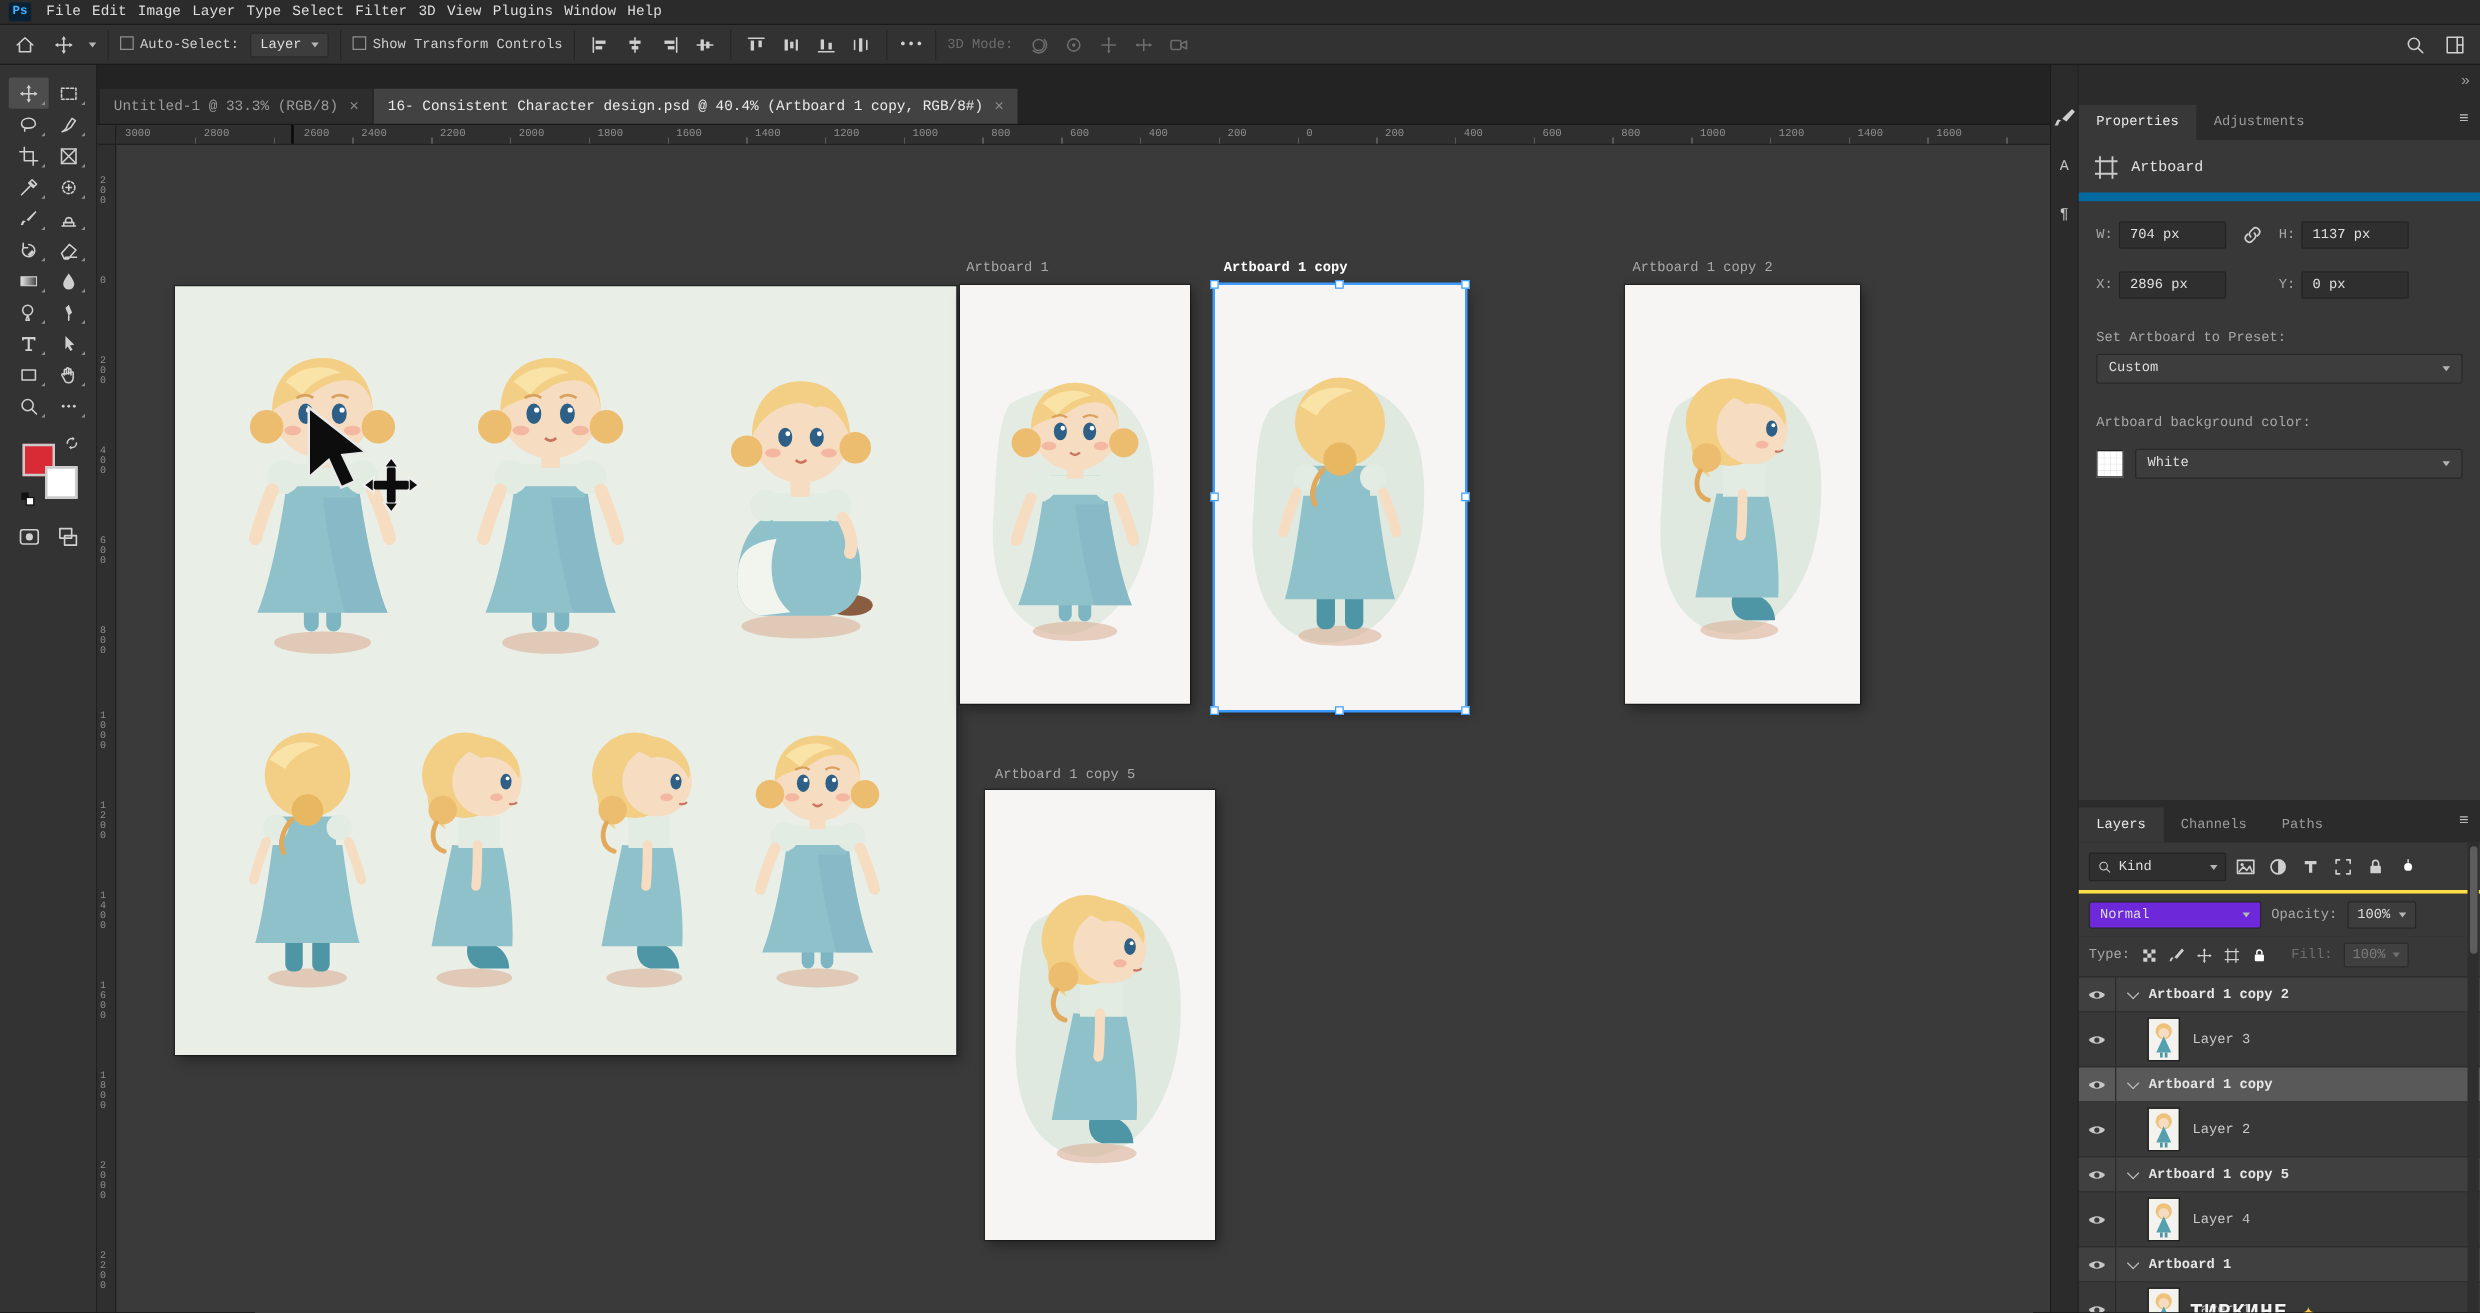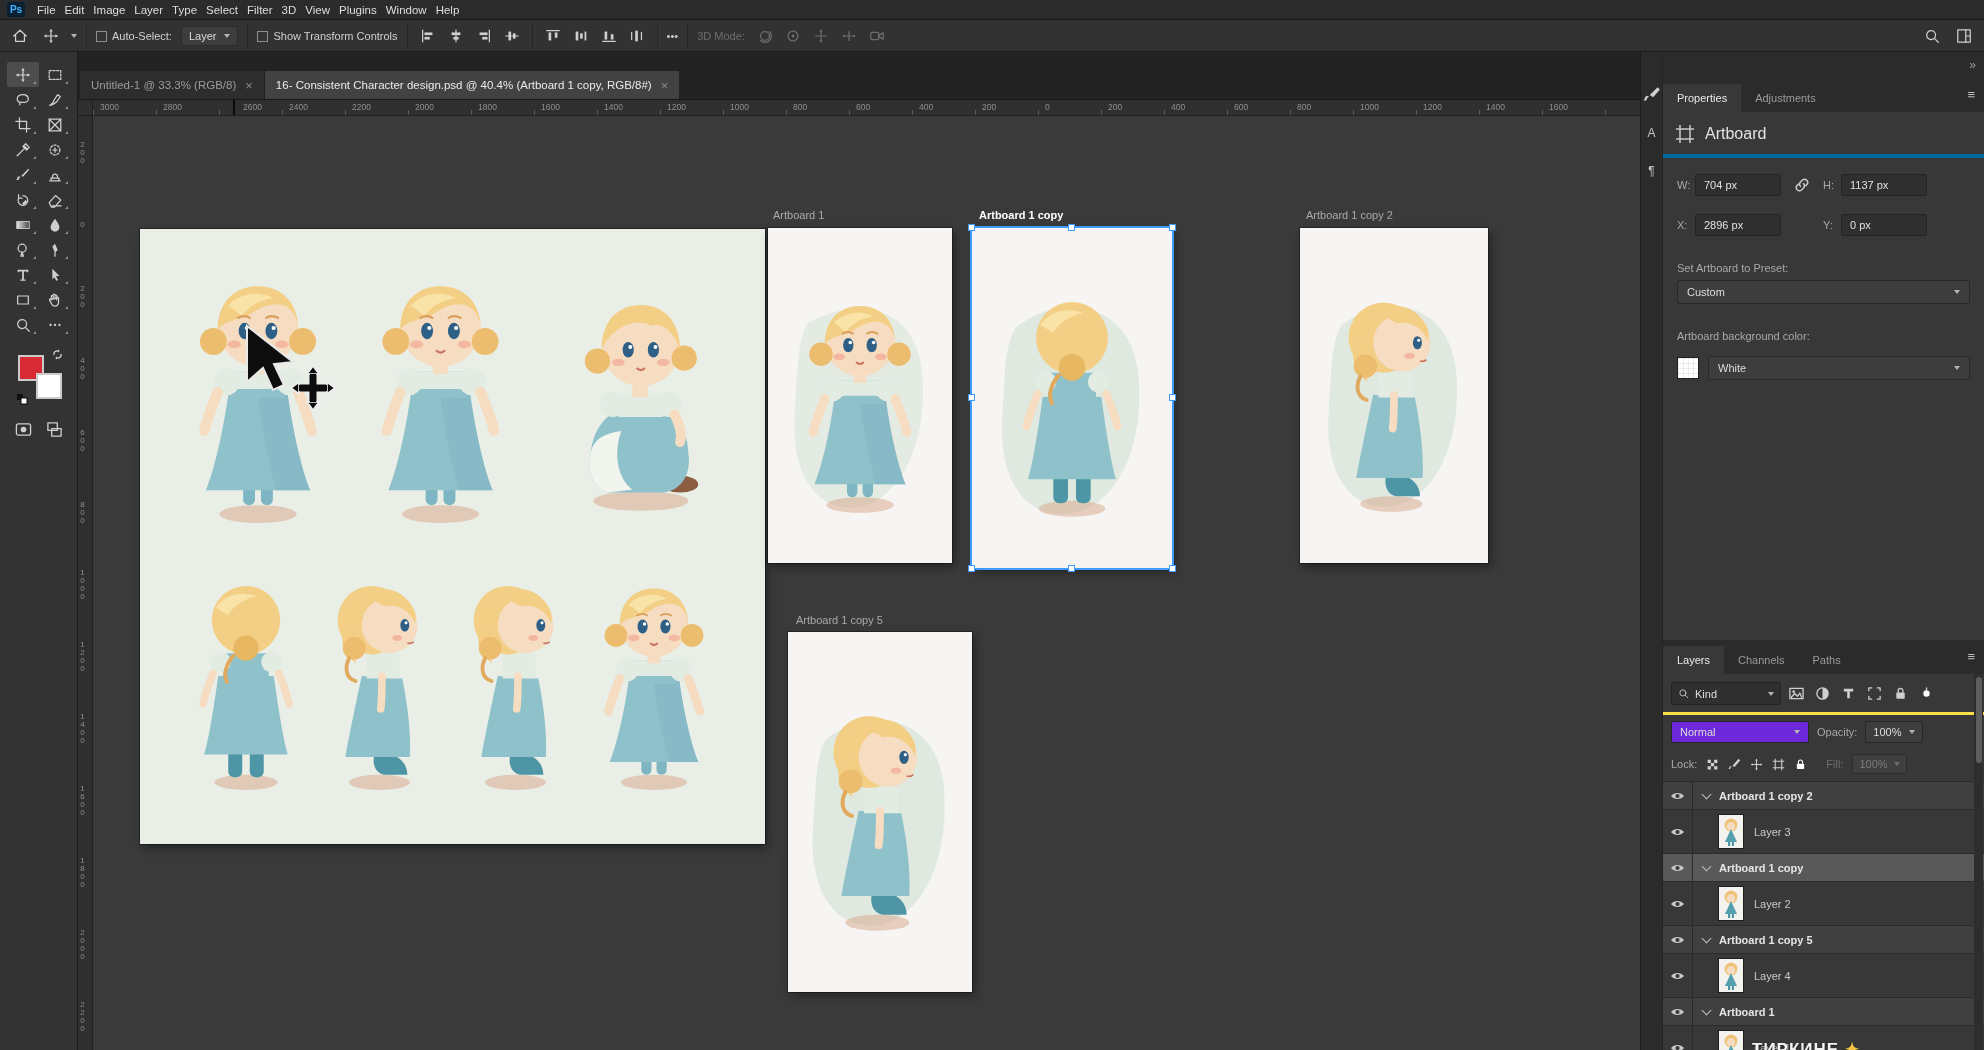--- a/index.html
+++ b/index.html
@@ -1,18 +1,18 @@
 <!DOCTYPE html>
 <html><head>
 <meta charset="utf-8">
 <style>
   html,body{margin:0;padding:0;background:#111;}
   *{box-sizing:border-box;user-select:none;}
   .app{position:relative;width:1984px;height:1050px;background:#1e1e1e;overflow:hidden;
-       font-family:Liberation Sans, sans-serif;font-size:11px;color:#cfcfcf;cursor:default;}
+       font-family:Liberation Mono, monospace;font-size:11px;color:#cfcfcf;cursor:default;}
   svg{display:block;}
   .st{fill:none;stroke:#cfcfcf;stroke-width:1.4;stroke-linecap:round;stroke-linejoin:round;}
   .fl{fill:#cfcfcf;stroke:none;}
   .gray .st{stroke:#6d6d6d;} .gray .fl{fill:#6d6d6d;}
 
   
   .menubar{height:20px;background:#2b2b2b;border-bottom:1px solid #1b1b1b;display:flex;align-items:center;padding-left:7px;}
   .pslogo{width:18px;height:15px;background:#0a2133;color:#44b2ff;font-weight:bold;font-size:10px;
           display:flex;align-items:center;justify-content:center;border-radius:2px;margin-right:12px;}
   .menus{display:flex;gap:9px;color:#dedede;font-size:11.5px;}
@@ -80,21 +80,21 @@
   .iconstrip{width:22px;background:#2b2b2b;border-right:1px solid #232323;display:flex;flex-direction:column;align-items:center;padding-top:34px;gap:20px;flex:none;}
   .iconstrip .pbtn{width:18px;height:18px;display:flex;align-items:center;justify-content:center;color:#c4c4c4;font-size:12px;}
   .panels{flex:1;display:flex;flex-direction:column;min-width:0;}
   .dockheader{height:26px;display:flex;align-items:center;justify-content:flex-end;padding:0 8px;color:#9d9d9d;font-size:12px;background:#2b2b2b;}
   .ptabs{height:34px;background:#2b2b2b;display:flex;align-items:flex-end;position:relative;flex:none;}
   .ptab{height:28px;display:flex;align-items:center;padding:0 14px;color:#9b9b9b;}
   .ptab.active{background:#383838;color:#e9e9e9;}
   .pmenu{position:absolute;right:9px;top:9px;color:#bdbdbd;font-size:13px;letter-spacing:0;}
   .pbody{background:#383838;flex:none;}
   .props{height:528px;display:flex;flex-direction:column;}
-  .objrow{display:flex;align-items:center;gap:10px;padding:12px 12px 10px;border-bottom:4px solid #0369a1;color:#e2e2e2;font-size:16px;}
+  .objrow{display:flex;align-items:center;gap:10px;padding:12px 12px 10px;border-bottom:7px solid #0369a1;color:#e2e2e2;font-size:12px;}
   .objrow svg{width:20px;height:20px;}
   .fieldgrid{padding:16px 14px 0;display:grid;grid-template-columns:18px 86px 42px 18px 86px;row-gap:18px;align-items:center;}
   .flabel{color:#a8a8a8;}
   .fbox{height:22px;background:#2f2f2f;border:1px solid #242424;border-radius:2px;display:flex;align-items:center;padding:0 8px;color:#e0e0e0;}
   .linkcell{display:flex;justify-content:center;}
   .plabel{padding:26px 14px 6px;color:#a8a8a8;}
   .pselect{margin:0 14px;height:24px;background:#3d3d3d;border:1px solid #282828;border-radius:2px;display:flex;align-items:center;justify-content:space-between;padding:0 9px;color:#ddd;}
   .bgrow{margin:8px 14px 0;display:flex;gap:9px;align-items:center;}
   .bgswatchsm{width:22px;height:22px;background:#fff;border:1px solid #1f1f1f;
      background-image:linear-gradient(#0001 1px,transparent 1px),linear-gradient(90deg,#0001 1px,transparent 1px);background-size:5px 5px;}
@@ -806,21 +806,21 @@
               <span>Normal</span>
                 <i class="chev"></i>
             </span>
             <span class="flabel">Opacity:</span>
             <span class="opacbox">
               <span>100%</span>
                 <i class="chev"></i>
             </span>
           </div>
           <div class="lockrow">
-            <span>Lock:</span>
+            <span>Type:</span>
             <span>
                 <svg viewBox="0 0 16 16">
                   <path class="fl" d="M2 2h4v4H2zM10 2h4v4h-4zM6 6h4v4H6zM2 10h4v4H2zM10 10h4v4h-4z"></path>
                 </svg>
               </span>
             <span>
                 <svg viewBox="0 0 16 16">
                   <path class="fl" d="M13 1l2 2-7 8-2.5-1.5zM5 10.5c-1.6.3-2 1.5-2.2 2.8-.7.3-1.4.3-2.3.2 1.2-.9.8-3.4 2.8-3.8z"></path>
                 </svg>
               </span>

